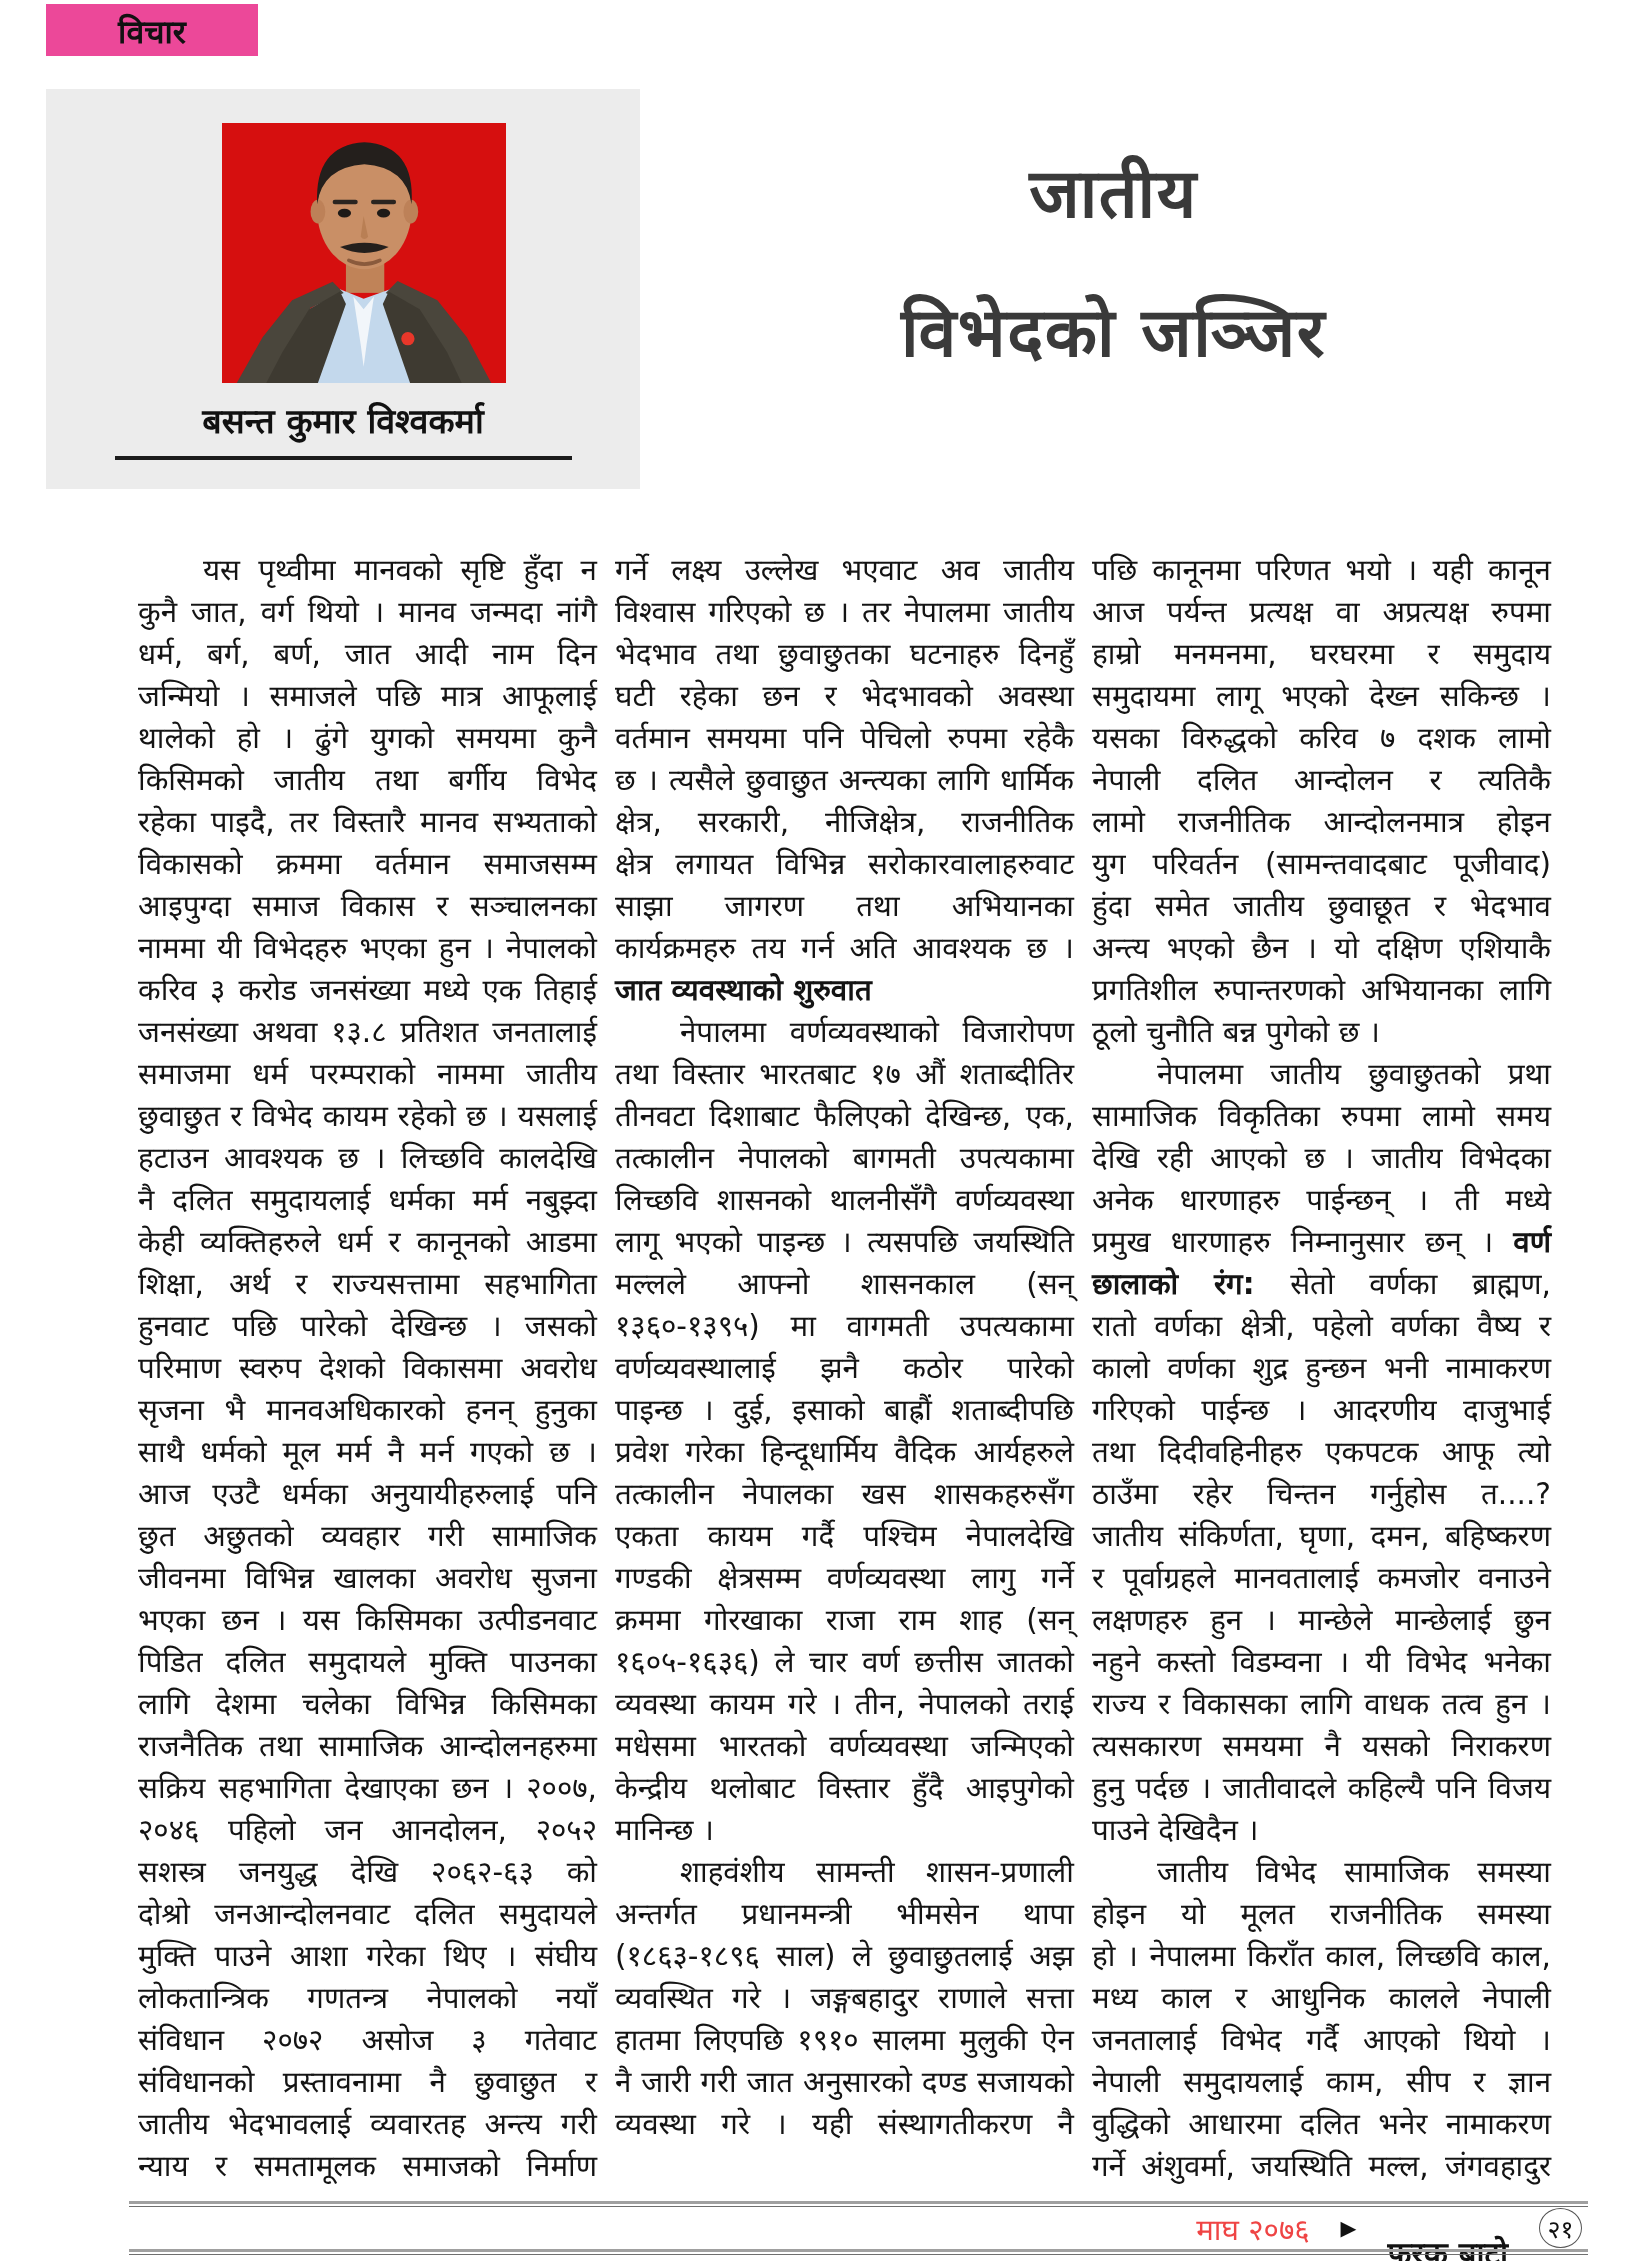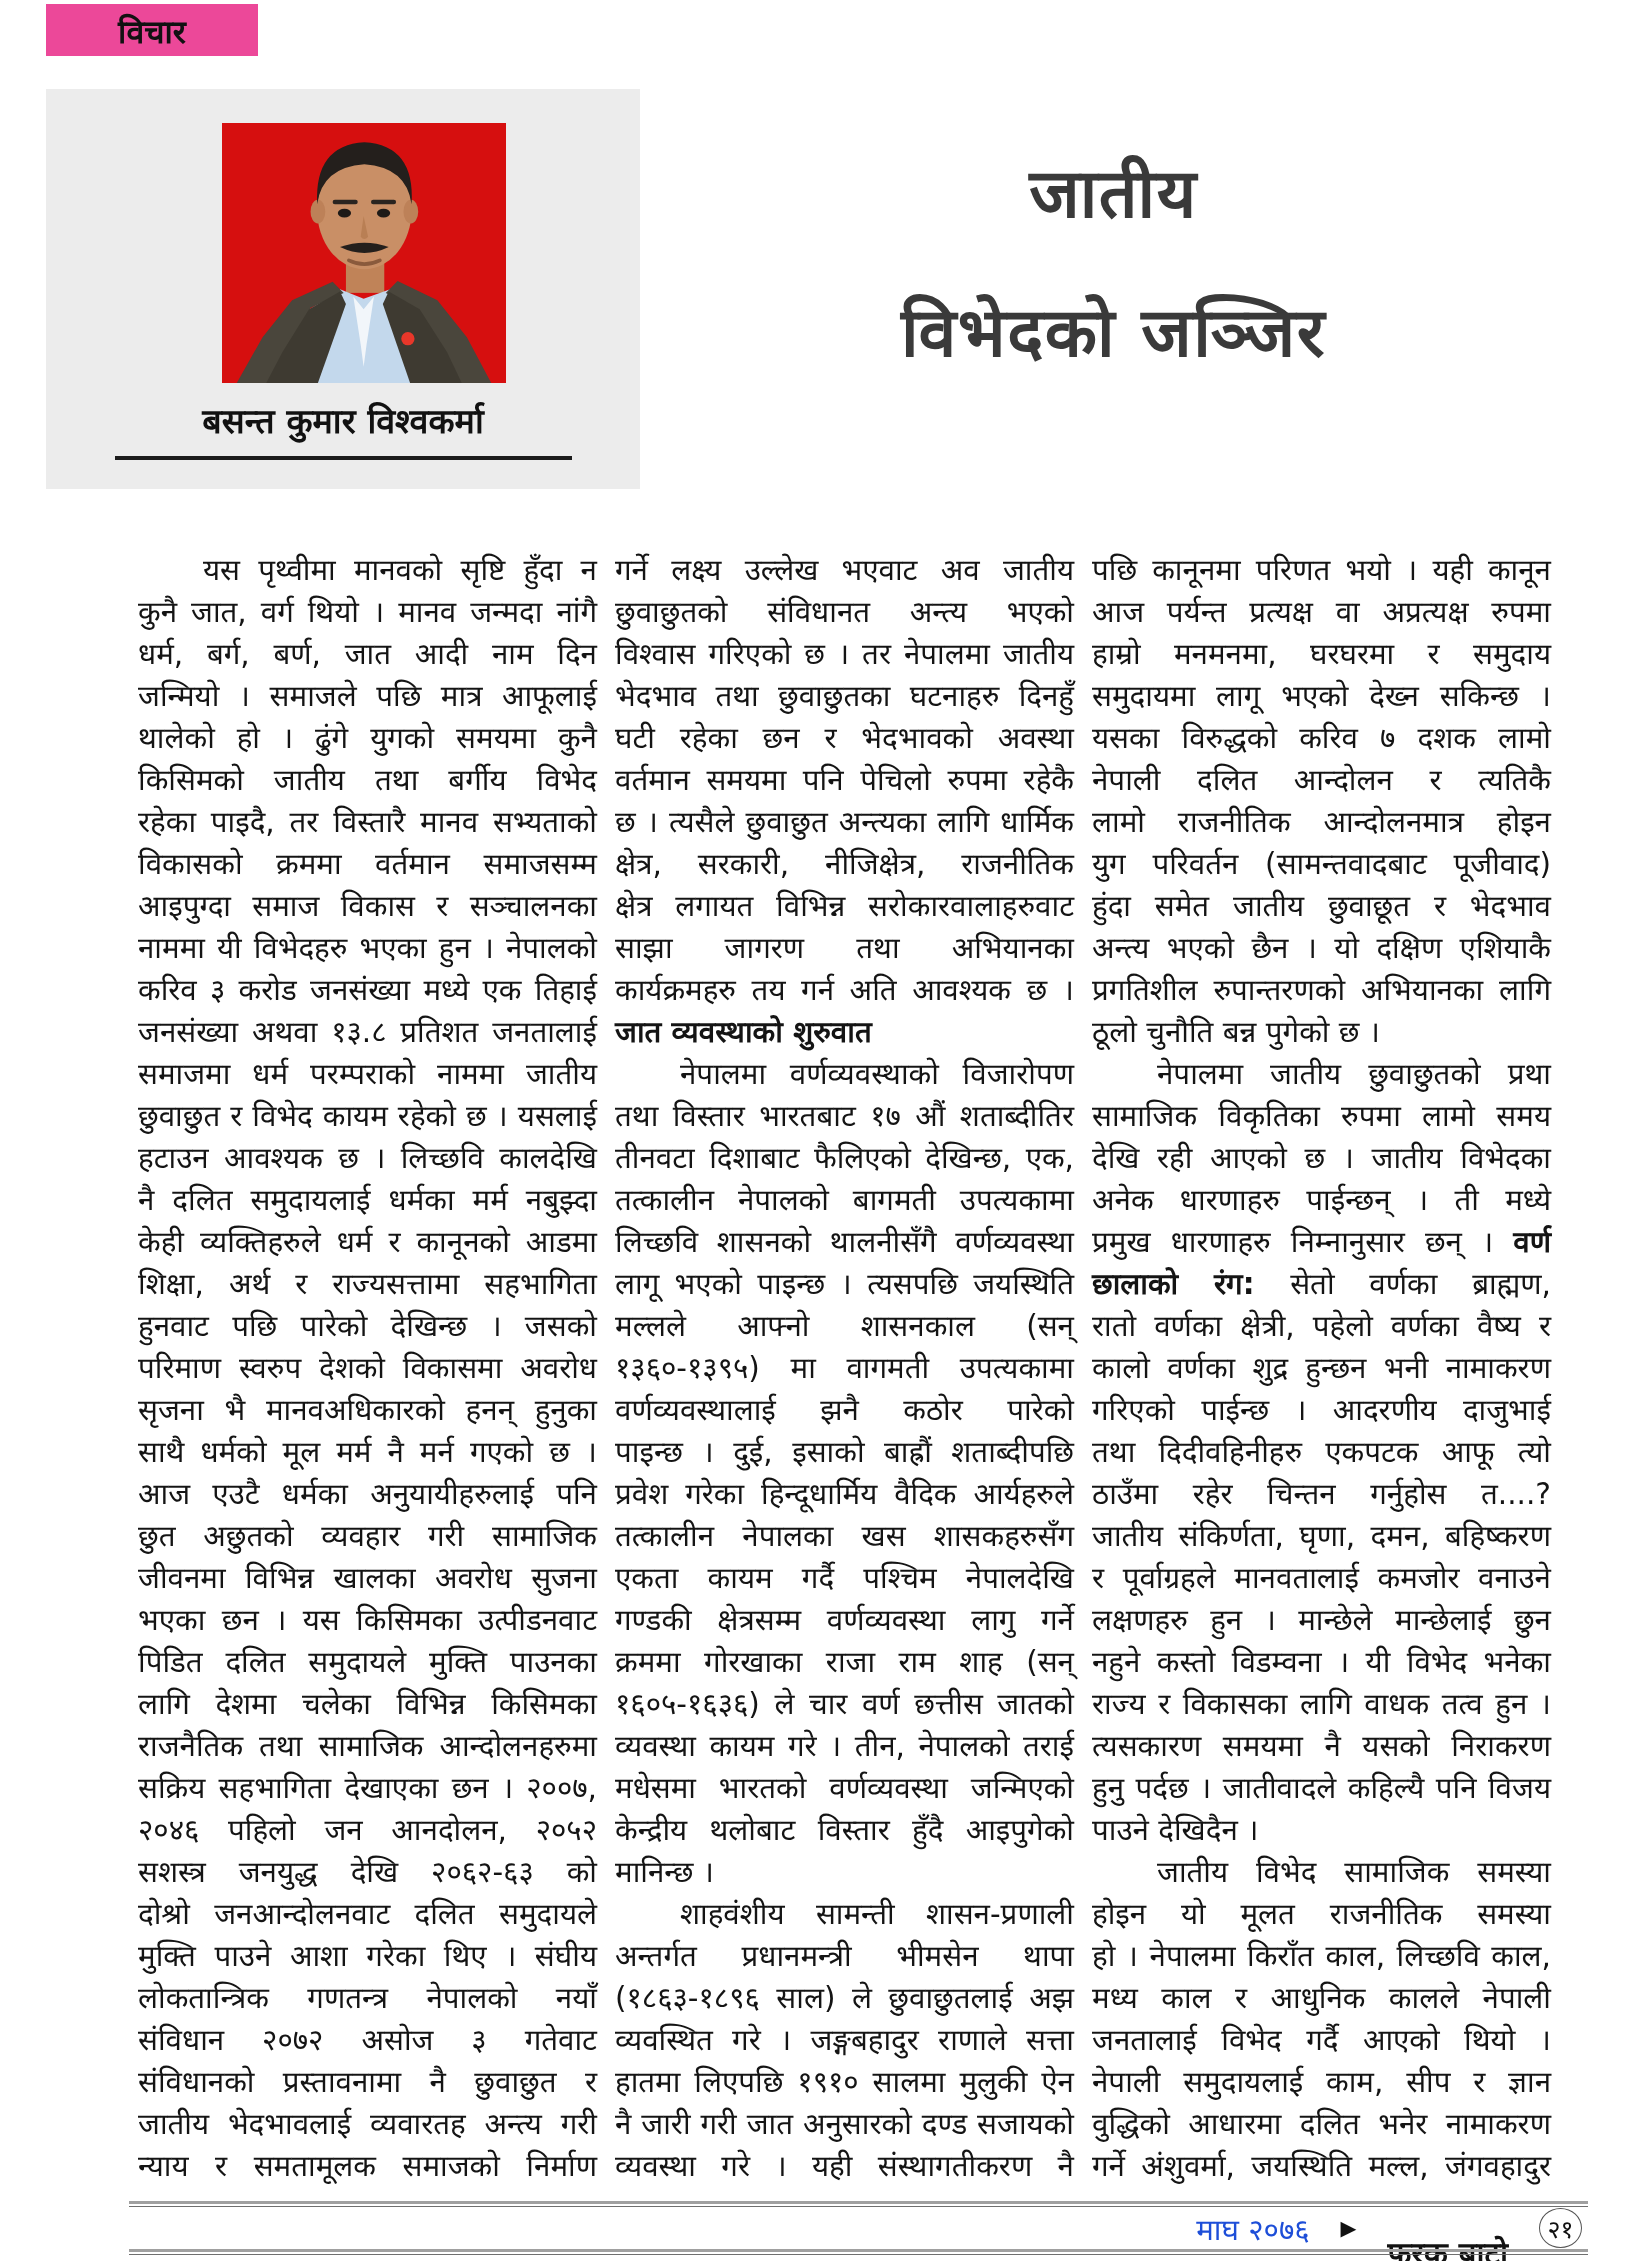--- a/index.html
+++ b/index.html
@@ -35,21 +35,21 @@
   .line.head { font-weight:bold; }
   .line .b { font-weight:bold; }
 
   
   .footer-rule { position:absolute; left:129px; width:1459px; height:5.9px;
     border-top:3px solid #a0a0a0; border-bottom:1.5px solid #6f6f6f; }
   .footer-rule.top { top:2201px; }
   .footer-rule.bottom { top:2249px; }
   .footer-row { position:absolute; left:129px; top:2207px; width:1459px; height:42px;
     display:flex; align-items:center; justify-content:flex-end; gap:31px; padding-right:5.9px; }
-  .footer-month { font-size:29.5px; color:#1d4ed8; }
+  .footer-month { font-size:29.5px; color:#ef4444; }
   .footer-arrow { font-size:20.7px; color:#111; line-height:1; }
   .footer-mag { font-size:31px; font-weight:bold; color:#111;margin-top:48px; }
   .page-badge { width:43px; height:40px; border:1.5px solid #555; border-radius:50%;
     display:flex; align-items:center; justify-content:center; font-size:25px; color:#111; }
 </style>
 </head>
 <body>
 
 <div class="page">
 
@@ -139,21 +139,20 @@
         <div class="line"><span>दोश्रो जनआन्दोलनवाट दलित समुदायले</span></div>
         <div class="line"><span>मुक्ति पाउने आशा गरेका थिए । संघीय</span></div>
         <div class="line"><span>लोकतान्त्रिक गणतन्त्र नेपालको नयाँ</span></div>
         <div class="line"><span>संविधान २०७२ असोज ३ गतेवाट</span></div>
         <div class="line"><span>संविधानको प्रस्तावनामा नै छुवाछुत र</span></div>
         <div class="line"><span>जातीय भेदभावलाई व्यवारतह अन्त्य गरी</span></div>
         <div class="line"><span>न्याय र समतामूलक समाजको निर्माण</span></div>
       </div>
     <div class="col">
         <div class="line"><span>गर्ने लक्ष्य उल्लेख भएवाट अव जातीय</span></div>
-        <div class="line"><span>छुवाछुतको संविधानत अन्त्य भएको</span></div>
         <div class="line"><span>विश्वास गरिएको छ । तर नेपालमा जातीय</span></div>
         <div class="line"><span>भेदभाव तथा छुवाछुतका घटनाहरु दिनहुँ</span></div>
         <div class="line"><span>घटी रहेका छन र भेदभावको अवस्था</span></div>
         <div class="line"><span>वर्तमान समयमा पनि पेचिलो रुपमा रहेकै</span></div>
         <div class="line"><span>छ । त्यसैले छुवाछुत अन्त्यका लागि धार्मिक</span></div>
         <div class="line"><span>क्षेत्र, सरकारी, नीजिक्षेत्र, राजनीतिक</span></div>
         <div class="line"><span>क्षेत्र लगायत विभिन्न सरोकारवालाहरुवाट</span></div>
         <div class="line"><span>साझा जागरण तथा अभियानका</span></div>
         <div class="line"><span>कार्यक्रमहरु तय गर्न अति आवश्यक छ ।</span></div>
         <div class="line head noj"><span>जात व्यवस्थाको शुरुवात</span></div>

